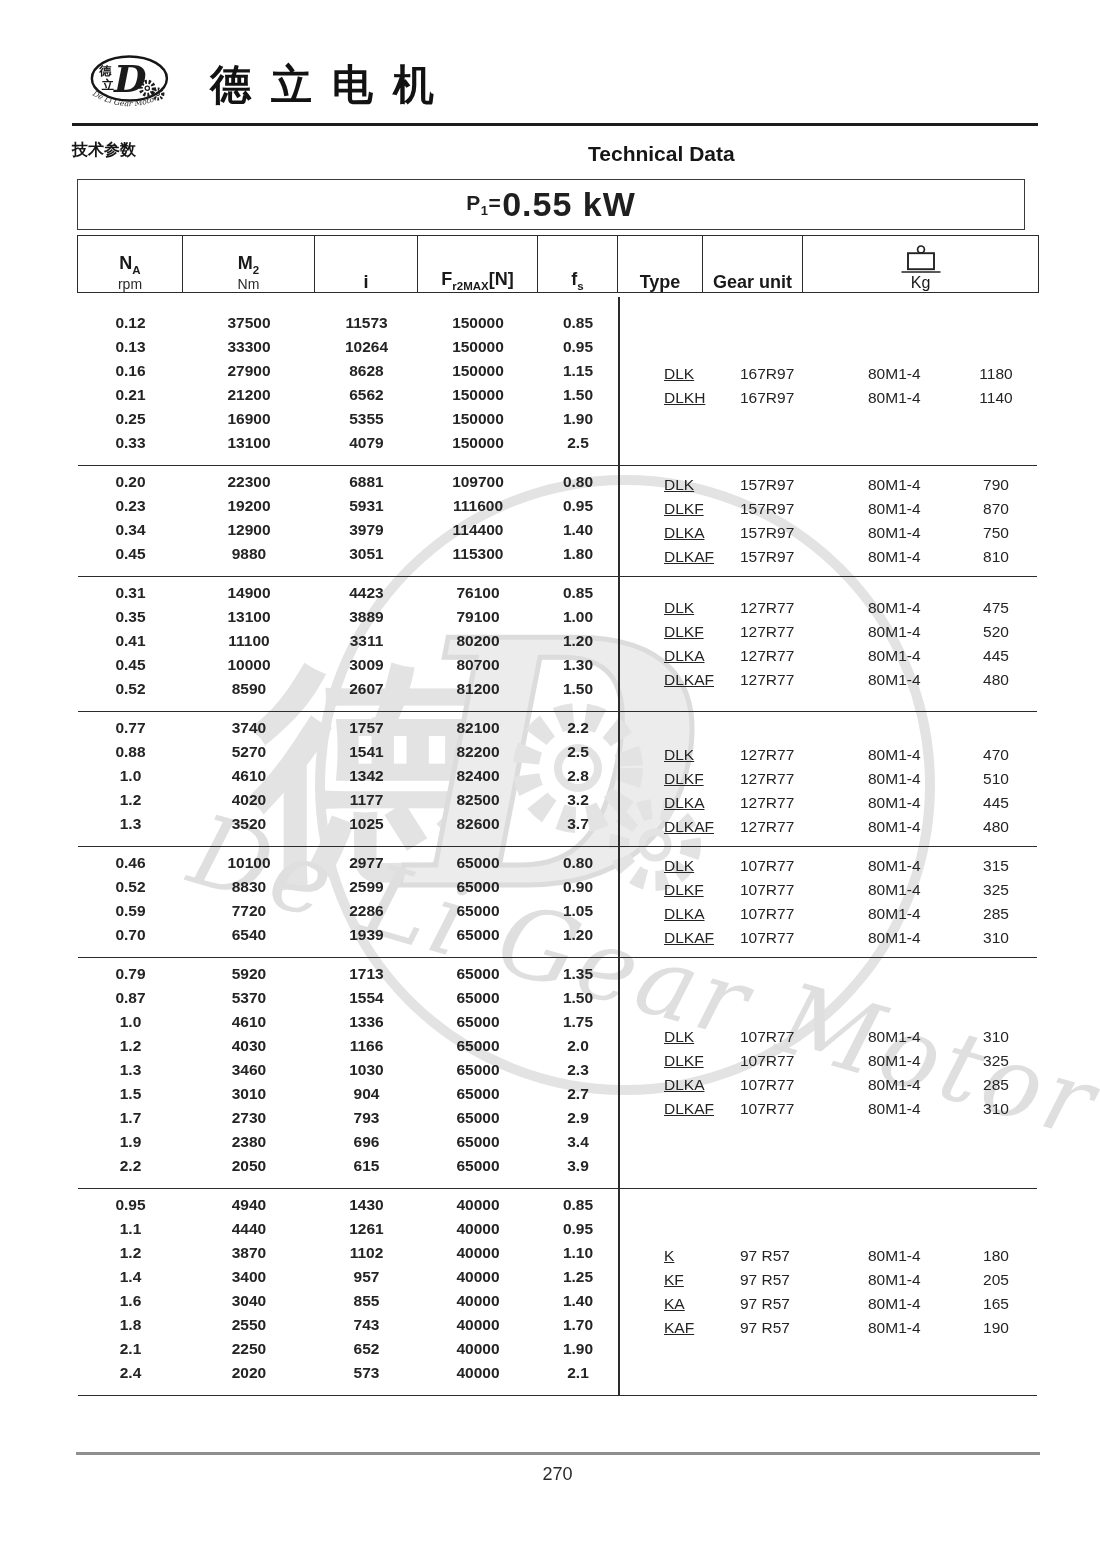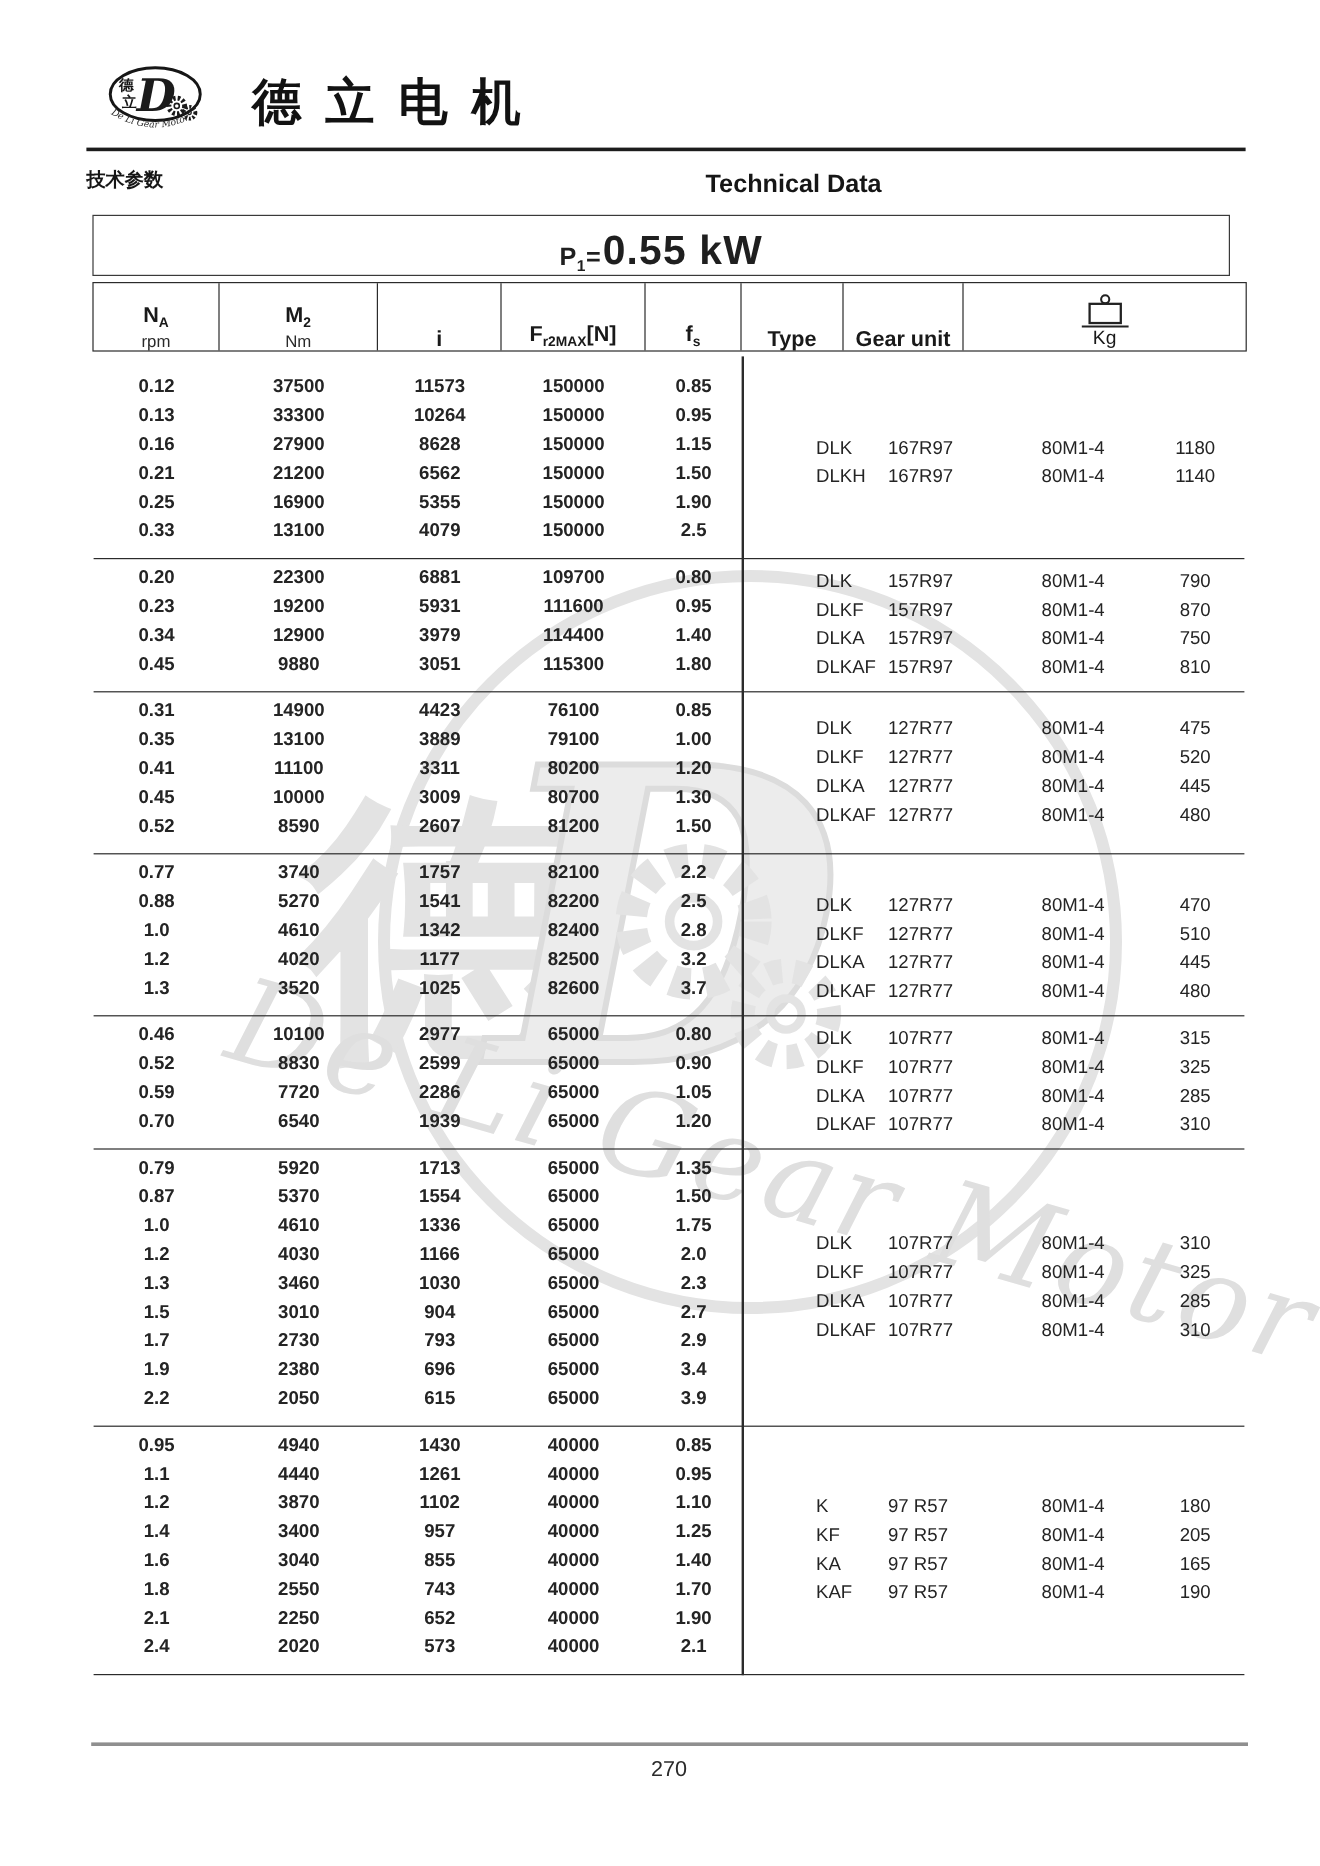--- a/index.html
+++ b/index.html
@@ -16,21 +16,21 @@
   .brand-cn{
     margin-left:26px; font-family:"DejaVu Serif","Liberation Serif",serif;
     font-weight:bold; font-size:41px; letter-spacing:20px; color:#121212;
     transform:scaleY(1.02); white-space:nowrap;
   }
   .top-rule{position:absolute; left:72px; top:123px; width:966px; height:3px; background:#1c1c1c;}
   .sec-cn{position:absolute; left:72px; top:140px; font-size:16px; font-weight:bold; color:#161616;}
   .sec-en{position:absolute; left:588px; top:142px; font-size:21px; font-weight:bold; color:#161616;}
   .title-box{
     position:absolute; left:77px; top:179px; width:946px; height:49px;
-    border:1.5px solid #3a3a3a; display:flex; align-items:flex-end; justify-content:center;
+    border:1.5px solid #3a3a3a; display:flex; align-items:center; justify-content:center;
     background:#fff;
   }
   .t-pre{font-size:21px; font-weight:bold; letter-spacing:0.5px;}
   .t-pre sub{font-size:13px; font-weight:bold;}
   .t-val{font-size:34px; font-weight:bold; letter-spacing:1px; margin-left:1px;}
 
   
   .thead{
     position:absolute; left:77px; top:235px; width:962px; height:58px;
     border:1.6px solid #2b2b2b; display:flex; box-sizing:border-box; background:transparent;
@@ -53,21 +53,21 @@
   .tbody{position:absolute; left:78px; top:293px; width:959px;}
   .vline{position:absolute; left:540px; top:4px; bottom:0; width:1.6px; background:#2b2b2b;}
   .group{position:relative; border-bottom:1.6px solid #2b2b2b; padding:7px 0;}
   .group.first{padding-top:21px;}
   .trow{display:flex; height:24px; align-items:flex-start;font-weight:bold;}
   .tcell{font-size:15.5px; color:#242424; text-align:center;}
   .c0{width:105px;} .c1{width:132px;} .c2{width:103px;} .c3{width:120px;} .c4{width:80px;}
   .rblock{position:absolute; left:542px; width:417px;}
   .vrow{display:flex; height:24px; align-items:center;}
   .vcell{font-size:15.5px; color:#242424; box-sizing:border-box;}
-  .v0{width:80px; padding-left:60px; text-align:left;}
+  .v0{width:80px; padding-left:44px; text-align:left;text-decoration:underline;}
   .v1{width:100px; padding-left:40px; text-align:left;}
   .v2{width:155px; padding-left:68px; text-align:left;}
   .v3{width:82px; text-align:center;}
 
   
   .foot-rule{position:absolute; left:76px; width:964px; height:3px; background:#8f8f8f;}
   .page-num{position:absolute; left:78px; width:959px; text-align:center; font-size:18px; color:#2a2a2a;}
 </style>
 </head>
 <body>

